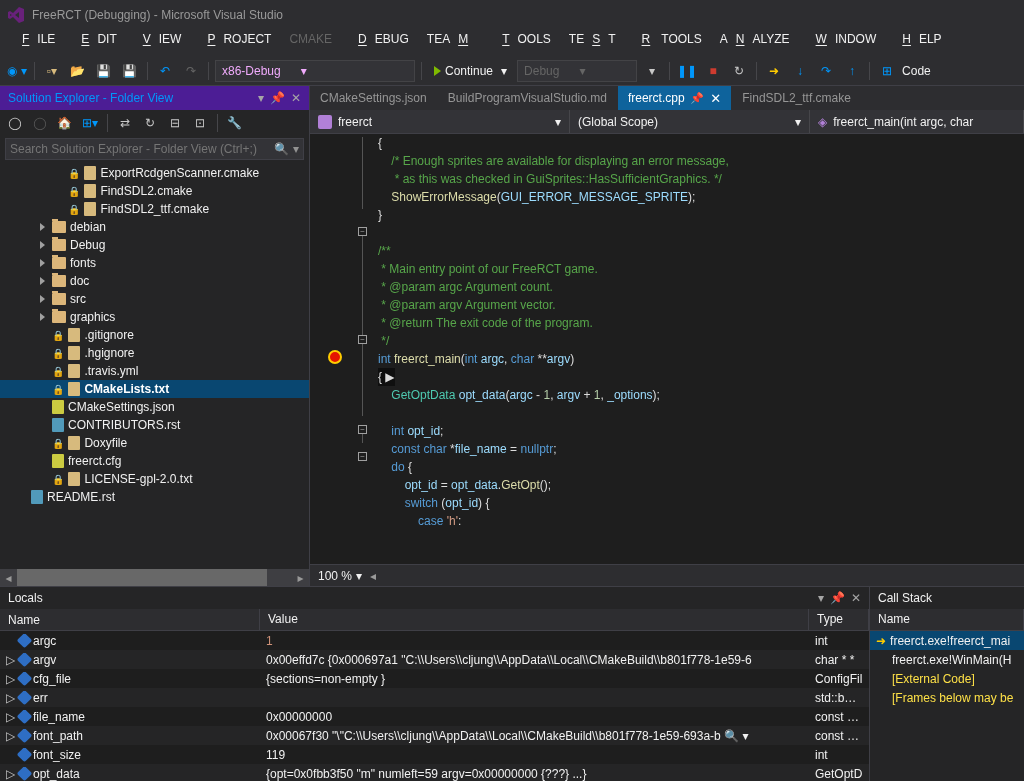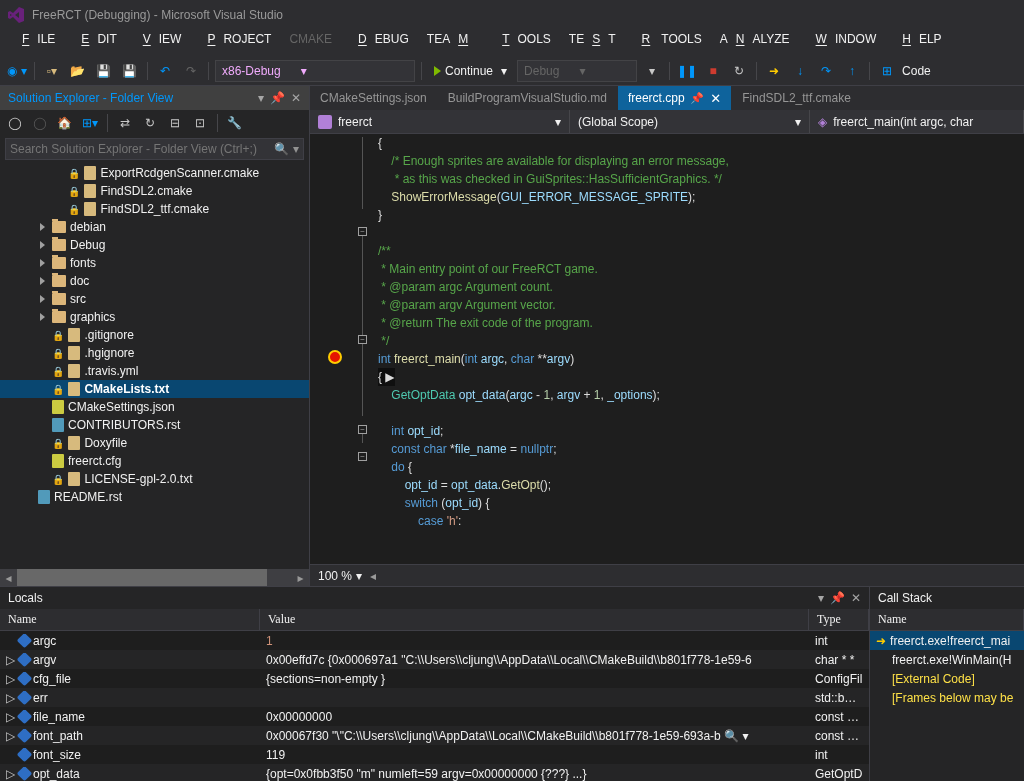--- a/index.html
+++ b/index.html
@@ -12,21 +12,21 @@
 .menu-underline { text-decoration:underline; text-underline-offset:2px; }
 .menubar .disabled { color:#656565; }
 .toolbar { height:30px; background:#2d2d30; display:flex; align-items:center; padding:0 6px; gap:4px; border-bottom:1px solid #3f3f46; }
 .tb-btn { width:22px; height:22px; display:flex; align-items:center; justify-content:center; color:#c8c8c8; cursor:pointer; border-radius:2px; }
 .tb-sep { width:1px; height:18px; background:#46464a; margin:0 2px; }
 .tb-dropdown { background:#333337; color:#f0abfc; border:1px solid #434346; height:22px; padding:0 6px; display:flex; align-items:center; gap:20px; }
 .play-btn { display:flex; align-items:center; gap:4px; color:#f1f1f1; padding:2px 6px; cursor:pointer; }
 .triangle { width:0; height:0; border-left:7px solid #7fba00; border-top:5px solid transparent; border-bottom:5px solid transparent; }
 .main-split { display:flex; height:500px; }
 .sidebar { width:310px; background:#252526; border-right:1px solid #3f3f46; display:flex; flex-direction:column; }
-.panel-header { background:#404040; color:#0097fb; padding:4px 8px; display:flex; align-items:center; justify-content:space-between; height:24px;text-align:right; }
+.panel-header { background:#4c1d95; color:#0097fb; padding:4px 8px; display:flex; align-items:center; justify-content:space-between; height:24px;text-align:right; }
 .panel-toolbar { height:26px; display:flex; align-items:center; padding:0 5px; gap:5px; }
 .panel-toolbar .tb-btn { width:20px; height:20px; }
 .search-box { background:#333337; border:1px solid #3f3f46; height:22px; margin:2px 5px; display:flex; align-items:center; padding:0 4px; color:#929292; }
 .search-box input { flex:1; background:transparent; border:none; color:#f1f1f1; outline:none; }
 .tree { flex:1; overflow-y:auto; padding-top:2px; }
 .tree-item { display:flex; align-items:center; height:18px; padding-left:8px; gap:4px; cursor:pointer; }
 .tree-item.selected { background:#094771; }
 .tree-item.selected span { color:#fff; font-weight:bold; }
 .exp-tri { width:8px; height:8px; display:inline-block; }
 .tri-right { border-left:5px solid #a0a0a0; border-top:4px solid transparent; border-bottom:4px solid transparent; }
@@ -60,21 +60,21 @@
 .cursor-line { background:#0f0f0f; display:inline-block; }
 .zoom-bar { height:22px; background:#2d2d30; display:flex; align-items:center; padding:0 8px; color:#f1f1f1; border-top:1px solid #3f3f46; }
 .scrollbar-h { height:17px; background:#3e3e42; position:relative; }
 .scrollbar-h .thumb { position:absolute; height:100%; background:#686868; }
 .bottom-panels { display:flex; height:215px; border-top:1px solid #3f3f46; }
 .locals-panel { flex:1; background:#252526; display:flex; flex-direction:column; }
 .callstack-panel { width:155px; background:#252526; border-left:1px solid #3f3f46; display:flex; flex-direction:column; }
 .panel-title { background:#252526; padding:4px 8px; color:#f1f1f1; display:flex; justify-content:space-between; align-items:center; height:22px; }
 .panel-pin-group { display:flex; gap:6px; color:#a6a6a6; }
 .grid-header { display:flex; background:#2d2d30; border-bottom:1px solid #3f3f46; height:22px; }
-.grid-header > div { padding:3px 8px; border-right:1px solid #3f3f46; color:#f1f1f1;font-family:Liberation Serif, serif; }
+.grid-header > div { padding:3px 8px; border-right:1px solid #3f3f46; color:#f1f1f1; }
 .grid-body { flex:1; overflow-y:auto; }
 .grid-row { display:flex; height:19px; align-items:center; }
 .grid-row:nth-child(odd) { background:#1e1e1e; }
 .grid-row:nth-child(even) { background:#252526; }
 .grid-cell { padding:0 6px; overflow:hidden; white-space:nowrap; text-overflow:ellipsis; }
 .col-name { width:260px; display:flex; align-items:center; gap:3px; }
 .col-value { flex:1; }
 .col-type { width:60px; }
 .var-icon { width:11px; height:11px; background:#2e6ec4; border-radius:2px; transform:rotate(45deg); }
 .expand-sym { color:#c8c8c8; width:10px; display:inline-block; }
@@ -270,21 +270,21 @@
           <span style="width:8px"></span>
           <span class="file-icon json"></span>
           <span>freerct.cfg</span>
         </div>
         <div class="tree-item" style="padding-left: 40px;">
           <span style="width:8px"></span>
           <span class="padlock">🔒</span>
           <span class="file-icon "></span>
           <span>LICENSE-gpl-2.0.txt</span>
         </div>
-        <div class="tree-item" style="padding-left: 26px;">
+        <div class="tree-item" style="padding-left: 19px;">
           <span style="width:8px"></span>
           <span class="file-icon rst"></span>
           <span>README.rst</span>
         </div>
       </div>
     <div class="scrollbar-h">
       <div class="scroll-arrow" style="position:absolute;left:0">◂</div>
       <div class="thumb" style="left:17px;width:250px"></div>
       <div class="scroll-arrow" style="position:absolute;right:0">▸</div>
     </div>

